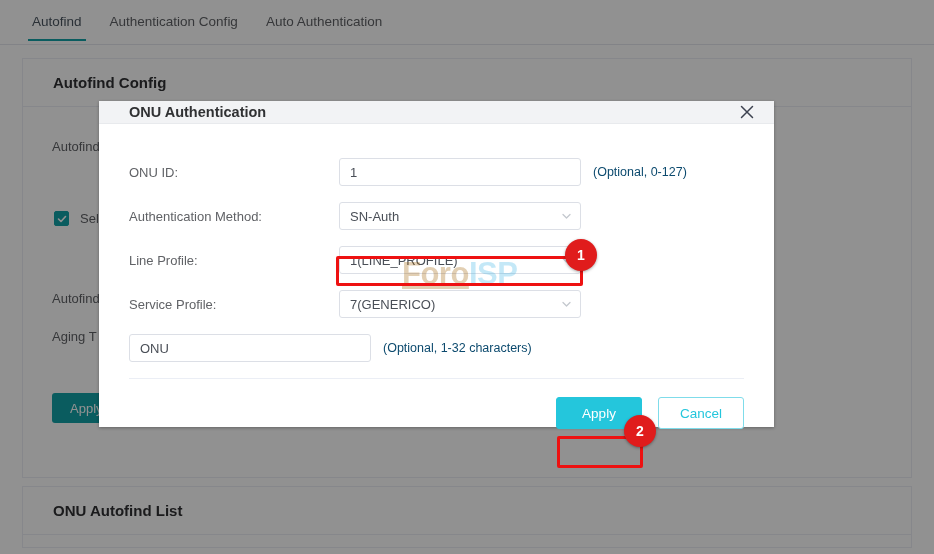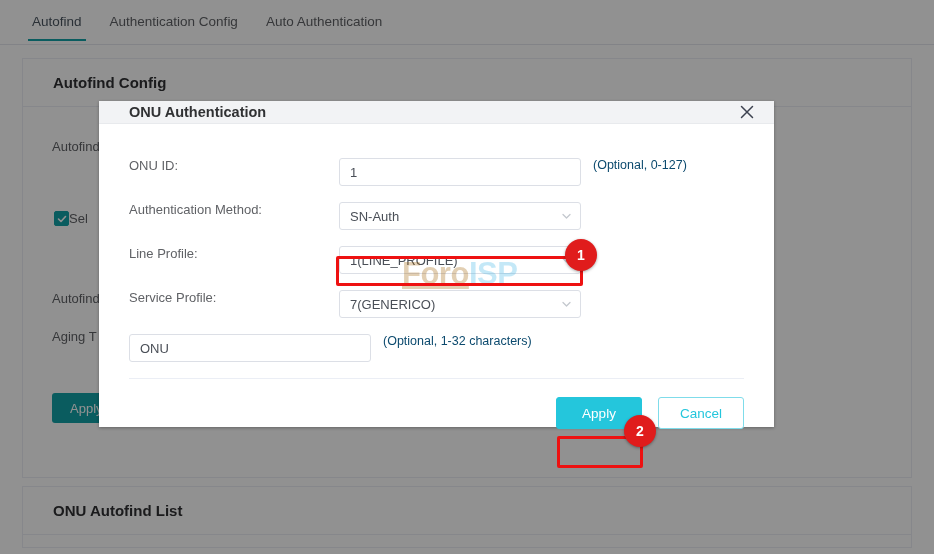--- a/index.html
+++ b/index.html
@@ -45,21 +45,21 @@
     font-size: 15px; font-weight: bold; color: #303133;
     border-bottom: 1px solid #ebeef5;
   }
   .panel-b .panel-head { border-bottom: 1px solid #ebeef5; }
 
   .bg-row { position: absolute; left: 52px; font-size: 13px; color: #606266; white-space: nowrap; }
   .bg-r1 { top: 139px; }
   .bg-r2 { top: 291px; }
   .bg-r3 { top: 329px; }
 
-  .bg-check { position: absolute; left: 54px; top: 211px; display: flex; align-items: center; gap: 0; }
+  .bg-check { position: absolute; left: 54px; top: 211px; display: flex; align-items: center; gap: 11px; }
   .bg-check .box {
     width: 15px; height: 15px; border-radius: 2px;
     background: #13a3a8; border: 1px solid #13a3a8;
     display: flex; align-items: center; justify-content: center;
   }
   .bg-check .box svg { display: block; }
   .bg-check .lbl { font-size: 13px; color: #606266; white-space: nowrap; }
 
   .bg-apply {
     position: absolute; left: 52px; top: 393px;
@@ -87,21 +87,21 @@
     border-bottom: 1px solid #e8eaed;
   }
   .modal-title { font-size: 14.5px; font-weight: bold; color: #303133; }
   .modal-close {
     width: 22px; height: 22px; display: flex; align-items: center; justify-content: center;
     cursor: pointer; color: #3d4250;
   }
 
   .modal-body { position: relative; flex: 1; padding: 34px 30px 0 30px; }
 
-  .frow { display: flex; height: 28px; margin-bottom: 16px; }
+  .frow { display: flex; align-items: center; height: 28px; margin-bottom: 16px; }
   .flabel { width: 210px; font-size: 13px; color: #606266; flex: none; }
   .fctl { position: relative; width: 242px; flex: none; }
 
   .finput {
     width: 100%; height: 28px;
     border: 1px solid #dcdfe6; border-radius: 3px;
     padding: 0 10px; font-size: 13px; color: #4a4f57;
     font-family: inherit; background: #fff; outline: none;
   }
   .fselect {

